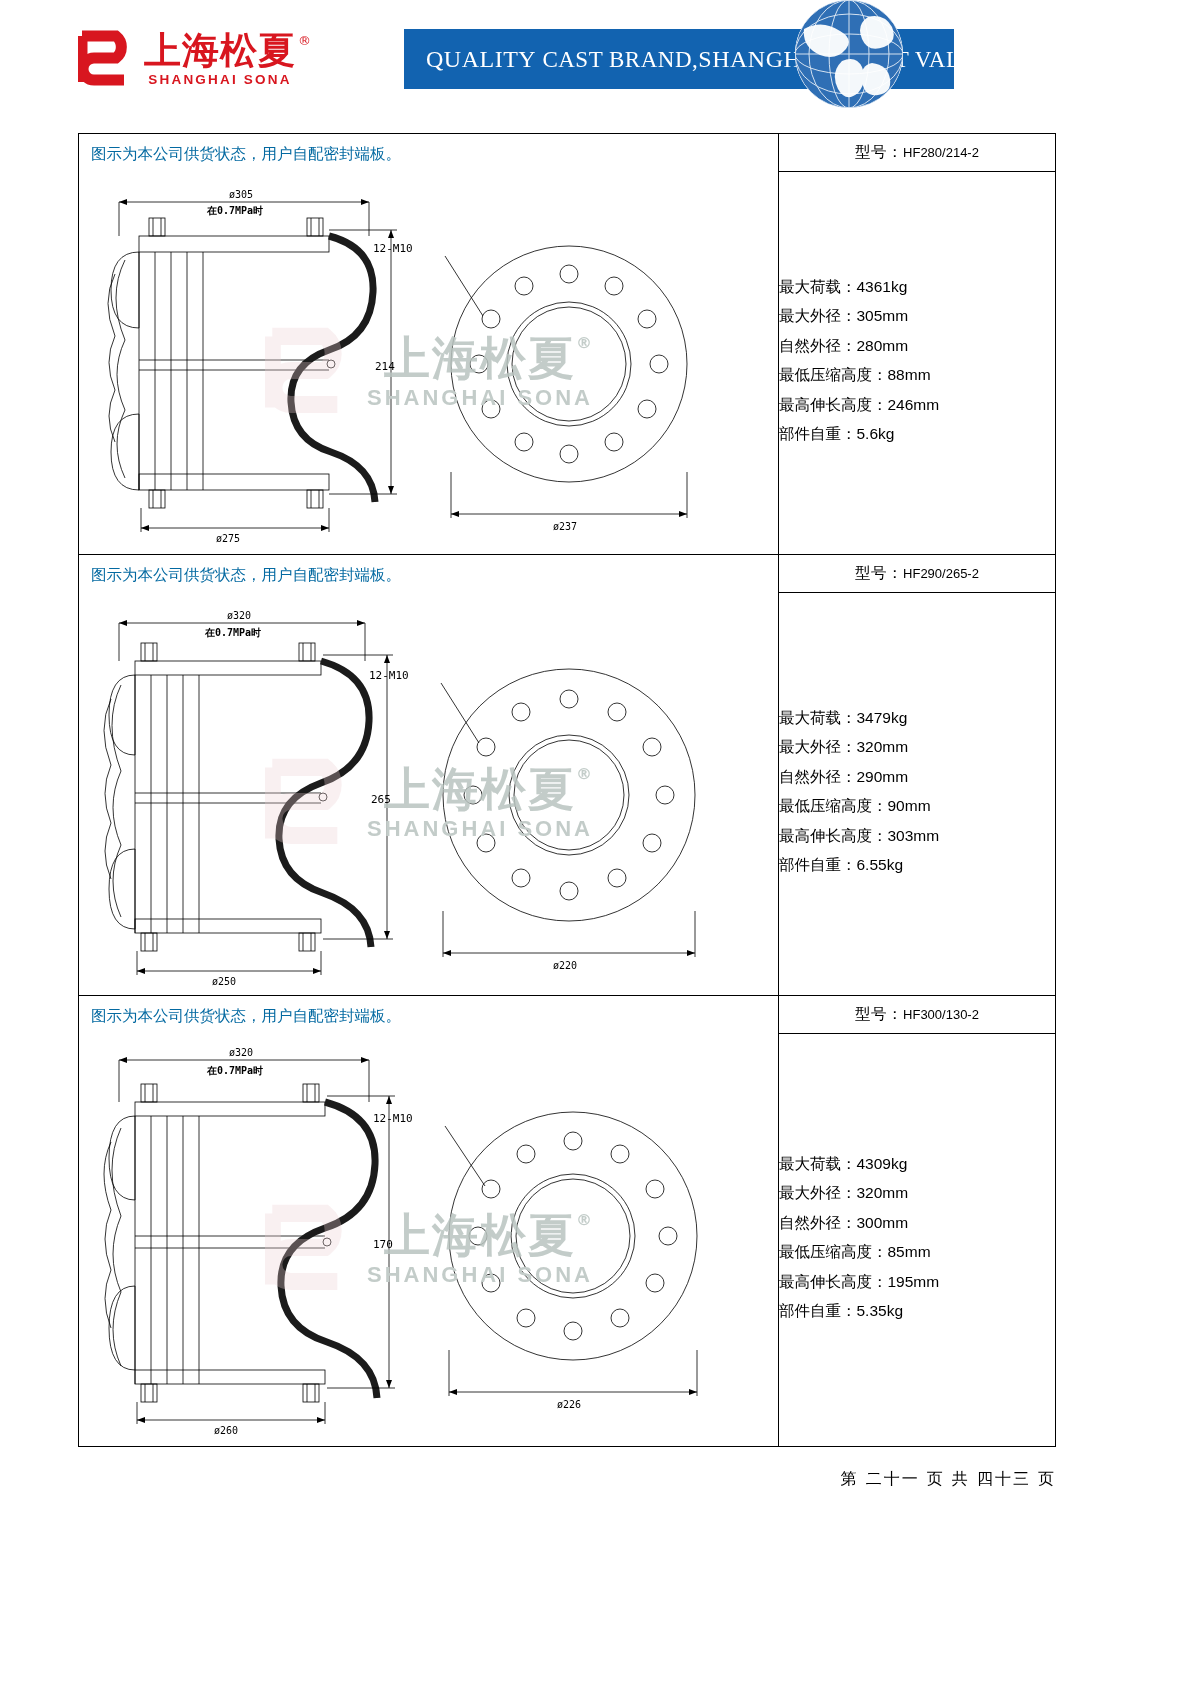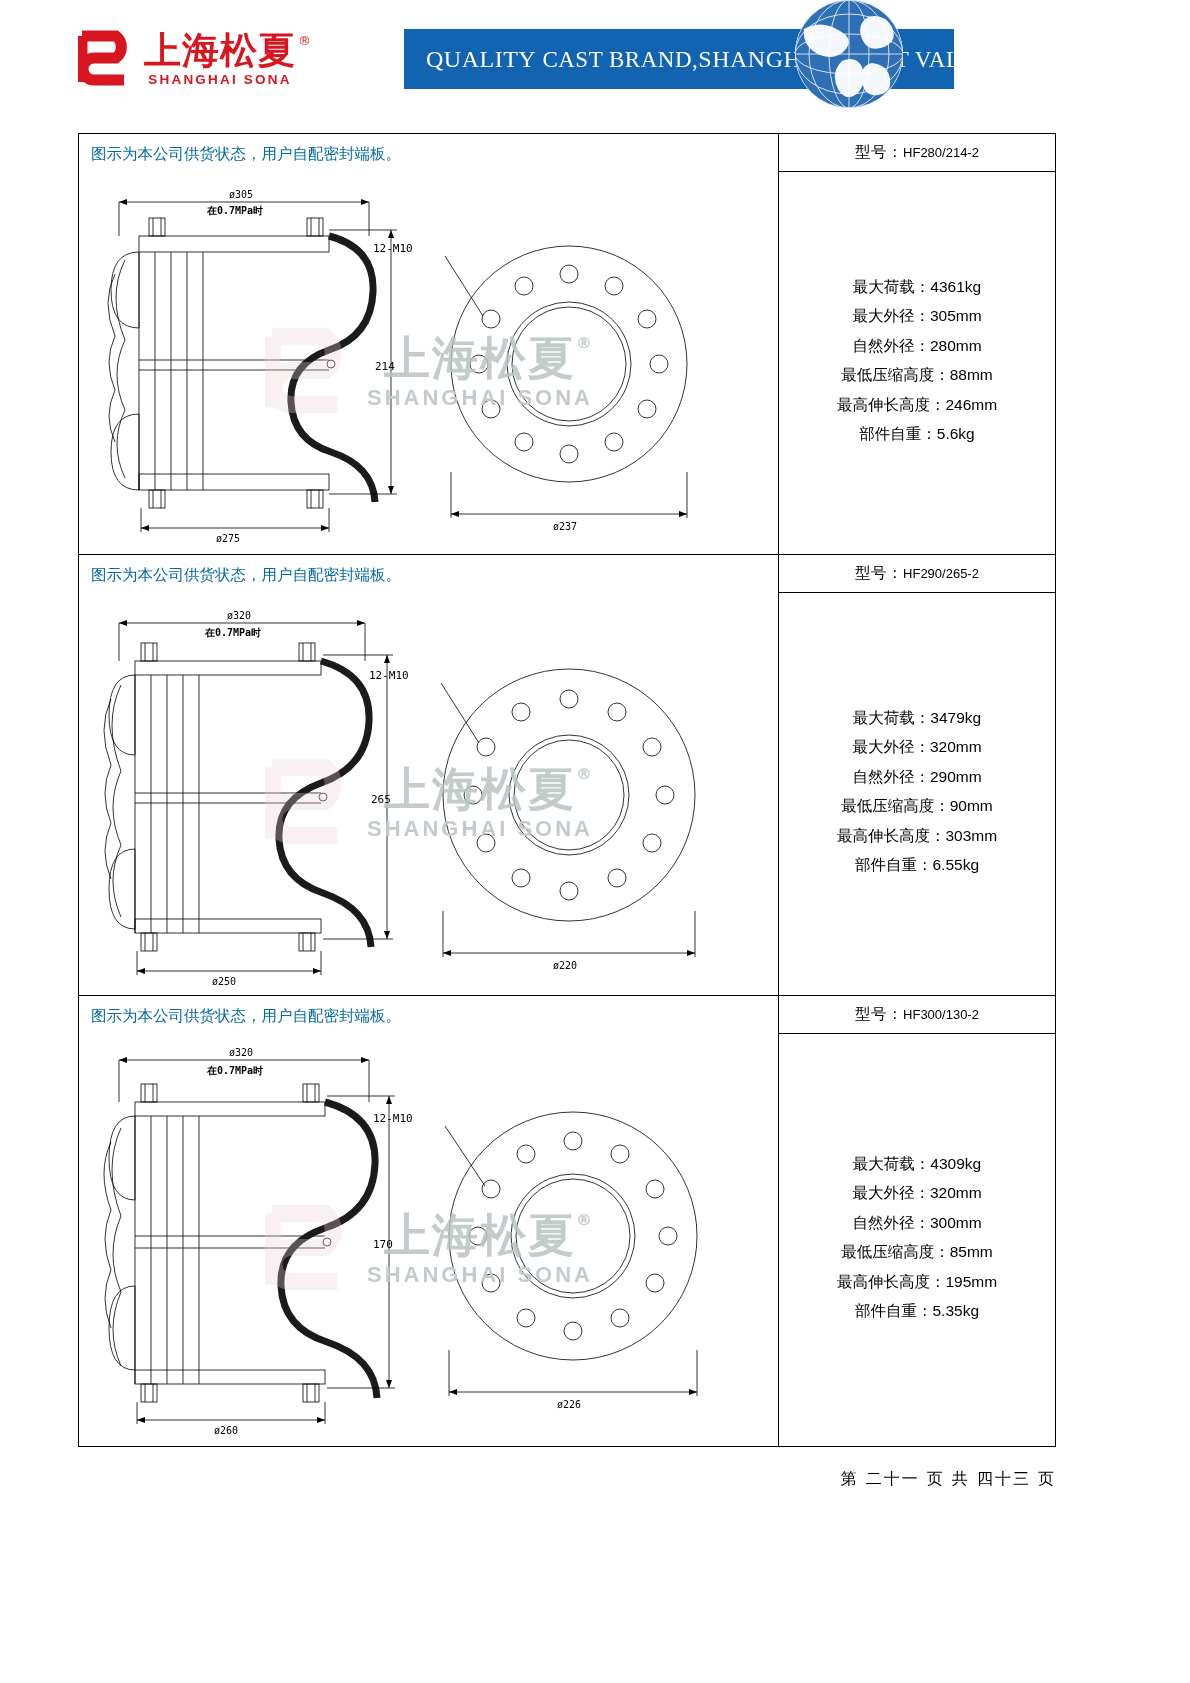--- a/index.html
+++ b/index.html
@@ -129,21 +129,20 @@
     justify-content: center;
     font-family: "DejaVu Sans", sans-serif;
     font-size: 15.5px;
   }
   .model-head .label { letter-spacing: 0.5px; }
   .model-head .value { font-family: "Liberation Sans", sans-serif; font-size: 13px; text-align: center; }
   .spec-list {
     flex: 1;
     display: flex;
     flex-direction: column;
-    align-items: center;
     justify-content: center;
     gap: 8.5px;
     padding: 4px 0 8px;
   }
   .spec {
     font-size: 15.5px;
     white-space: nowrap;
   }
   .spec .k {
     font-family: "DejaVu Sans", sans-serif;

